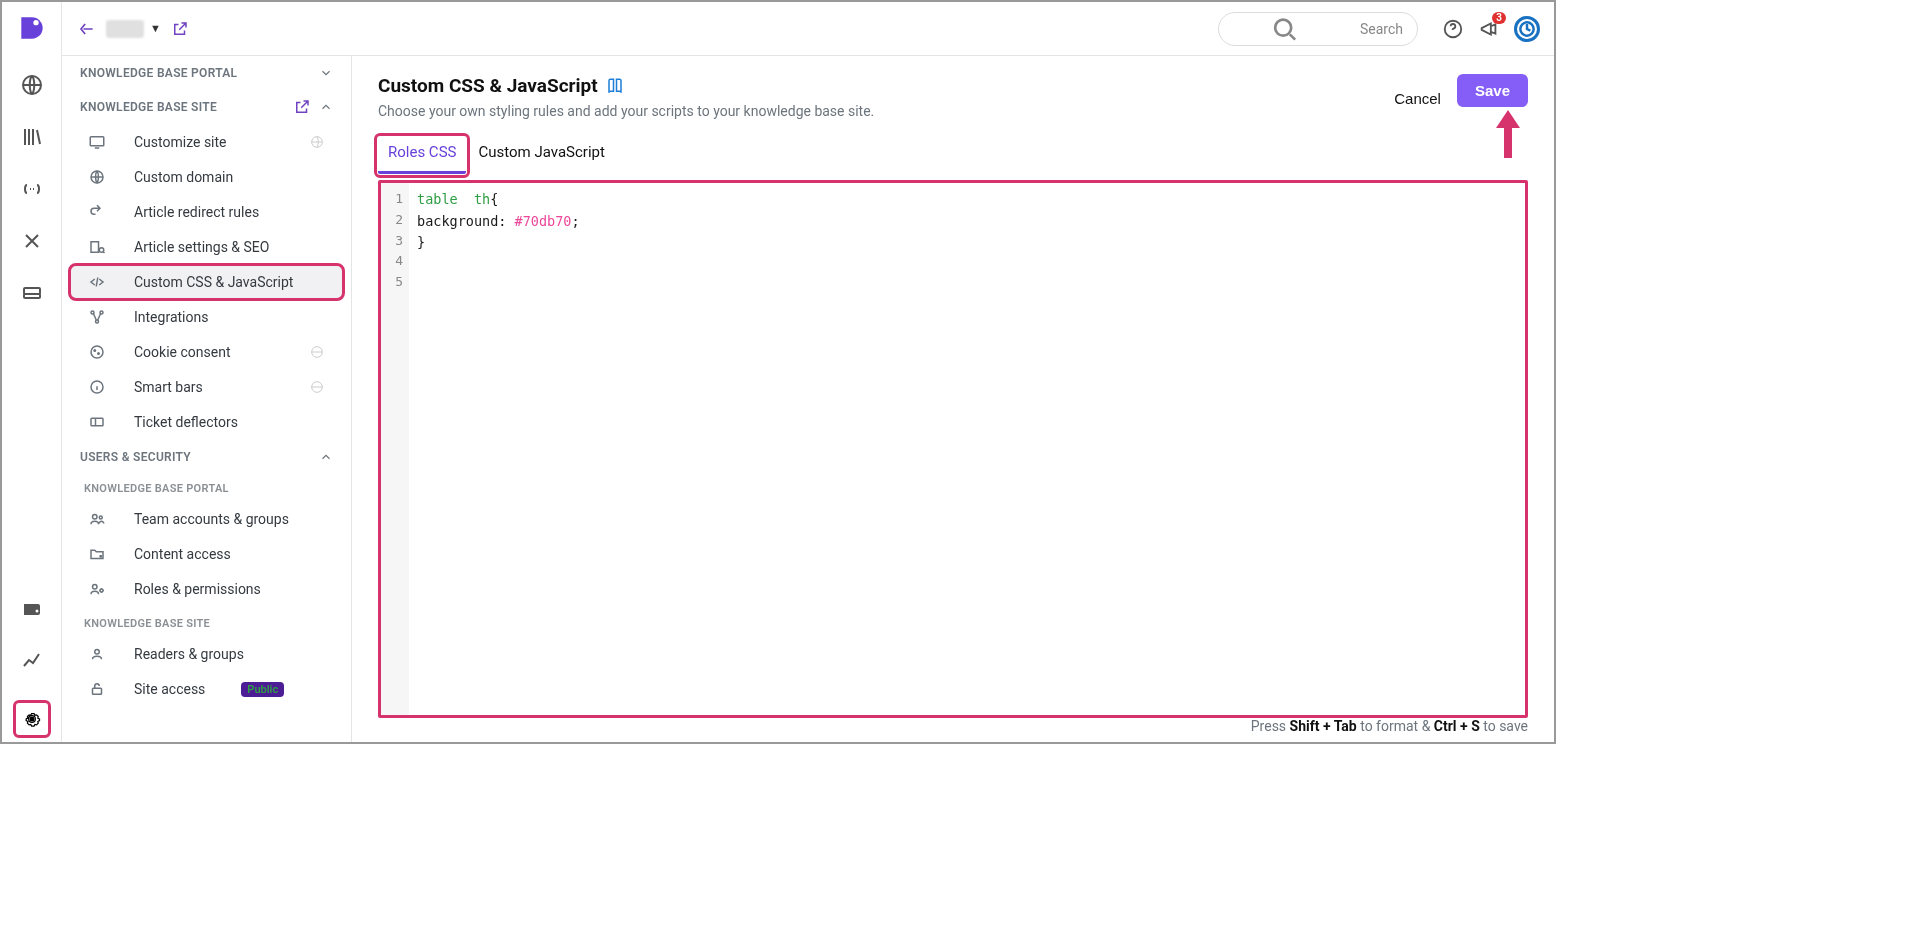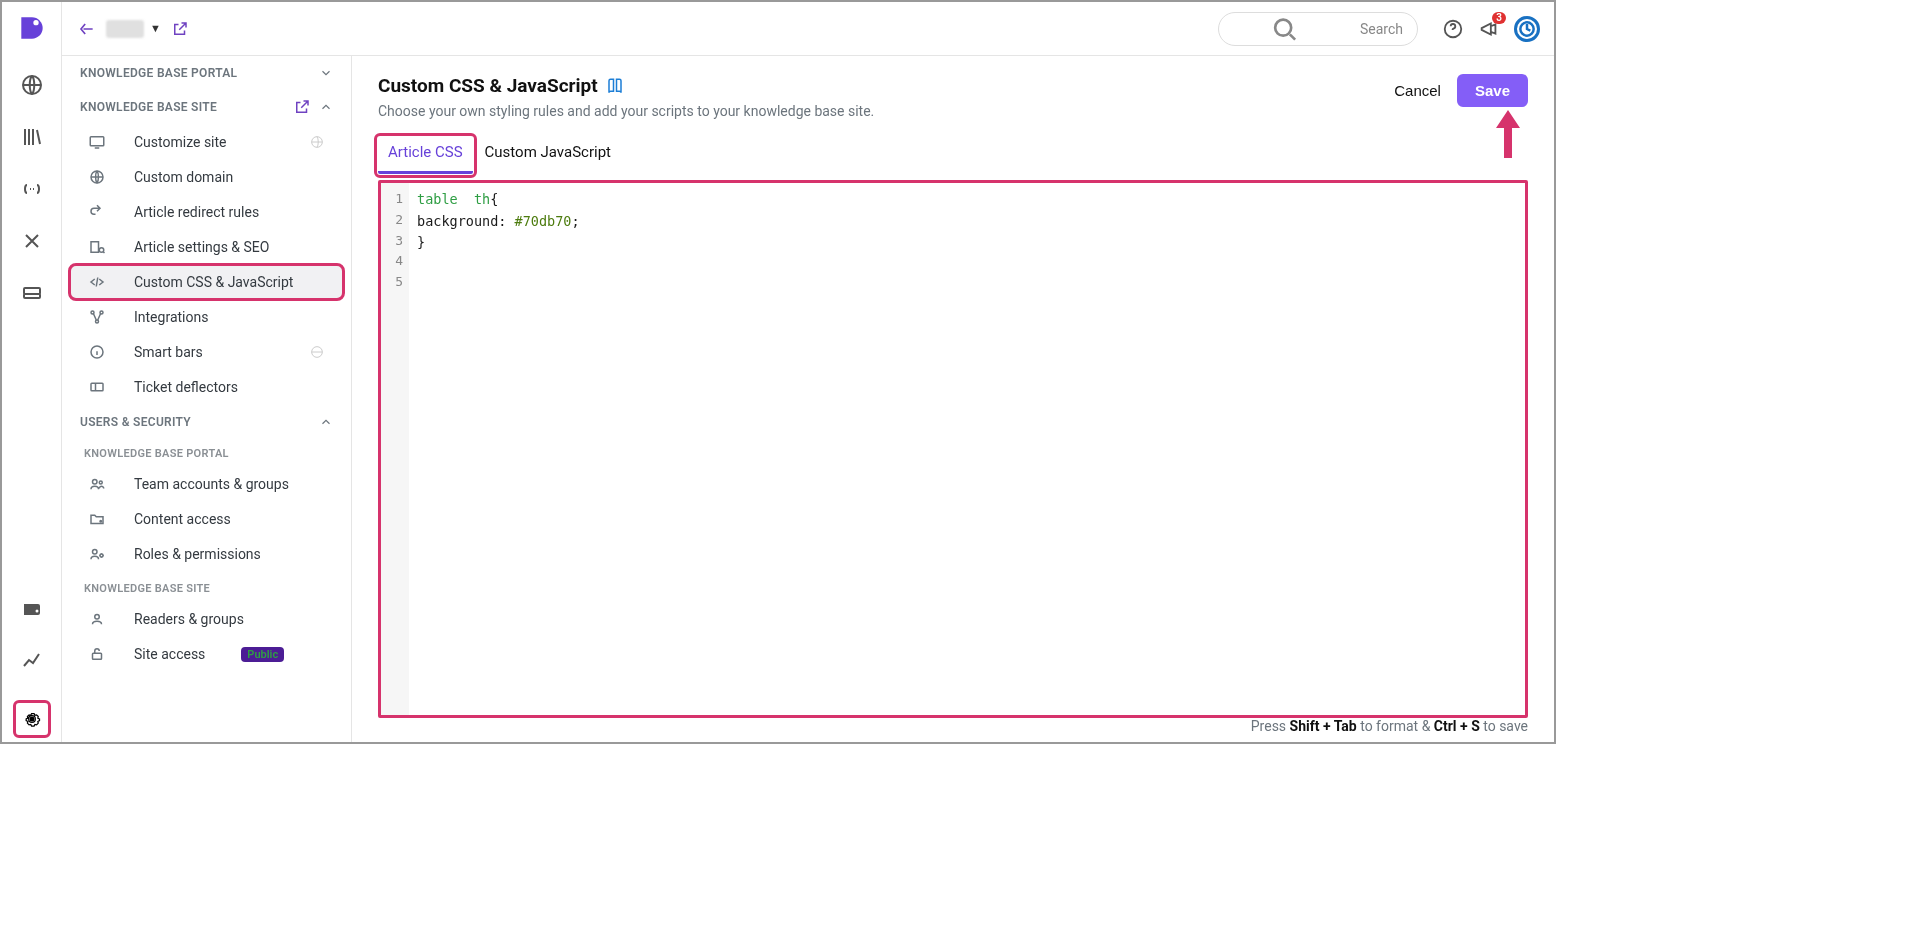--- a/index.html
+++ b/index.html
@@ -32,35 +32,35 @@
 .nav-item .nicon { width:18px; height:18px; color:#6c757d; flex-shrink:0; display:flex; align-items:center; justify-content:center;}
 .nav-item .trail { margin-left:auto; color:#ccc; width:16px; height:16px;}
 .nav-item.highlighted { outline:3px solid #d6336c; outline-offset:-1px; border-radius:6px;}
 .pill { background:#4c1d95; color:#2f9e44; font-size:11px; font-weight:600; padding:1px 6px; border-radius:4px; margin-left:8px;}
 .main { flex:1; display:flex; flex-direction:column; margin-top:54px; padding:18px 26px 8px;}
 .page-head { display:flex; align-items:flex-start; justify-content:space-between;}
 .title-row { display:flex; align-items:center; gap:8px;}
 .title { font-size:19px; font-weight:700; color:#111;}
 .help-book { width:18px; height:18px; color:#1c7ed6;}
 .subtitle { color:#6c757d; font-size:14px; margin-top:6px;}
-.actions { display:flex; align-items:center; gap:16px;margin-left:12px;}
+.actions { display:flex; align-items:flex-end; gap:16px;margin-left:12px;}
 .btn-cancel { background:none; border:none; font-size:15px; color:#111; cursor:pointer;}
 .btn-save { background:#845ef7; color:#fff; border:none; padding:8px 18px; border-radius:6px; font-size:15px; font-weight:600; cursor:pointer;}
 .save-arrow { position:absolute; right:32px; top:108px; color:#d6336c; font-size:36px; pointer-events:none;}
 .tabs { display:flex; gap:2px; margin-top:18px;}
 .tab { padding:6px 10px 10px; font-size:15px; cursor:pointer; color:#111;}
 .tab.active { color:#6741d9; border-bottom:3px solid #6741d9;}
 .tab.highlighted { outline:3px solid #d6336c; outline-offset:1px; border-radius:2px;}
 .link-row { text-align:right; margin-top:8px;}
 .code-link { color:#1c7ed6; font-size:15px; cursor:pointer;}
 .editor-wrap { border:3px solid #d6336c; border-radius:2px; margin-top:6px; flex:1; display:flex; min-height:380px;}
 .gutter { width:28px; background:#f6f6f6; color:#888; text-align:right; padding:6px 6px 0 0; font-family: Menlo, Consolas, monospace; font-size:13px; line-height:1.6;}
 .code-area { flex:1; padding:6px 8px; font-family:Menlo,Consolas,monospace; font-size:13.5px; line-height:1.6; white-space:pre;}
 .tok-sel { color:#2f9e44;}
-.tok-str { color:#4d7c0f;}
+.tok-str { color:#ec4899;}
 .hint { text-align:right; color:#6c757d; font-size:14px; }
 .hint b { color:#111; font-weight:700;}
 .ext-icon { margin-left:auto; color:#6f42c1; width:18px; height:18px; display:flex; align-items:center;}
 svg { width:100%; height:100%; }
 </style>
 </head>
 <body>
 
 <div class="app">
   <div class="left-rail">
@@ -240,20 +240,34 @@
               <circle cx="12" cy="18" r="2"></circle>
               <path d="M7 7l4 9M17 7l-4 9"></path>
             </svg>
           </span>
         <span>Integrations</span>
       </div>
       <div class="nav-item">
         <span class="nicon">
             <svg viewBox="0 0 24 24" fill="none" stroke="currentColor" stroke-width="2">
               <circle cx="12" cy="12" r="8"></circle>
+              <circle cx="9" cy="10" r="1"></circle>
+              <circle cx="14" cy="14" r="1"></circle>
+            </svg>
+          </span>
+        <span>Cookie consent</span>
+        <span class="trail"><svg viewBox="0 0 24 24" fill="none" stroke="currentColor" stroke-width="1.5">
+              <circle cx="12" cy="12" r="8"></circle>
+              <path d="M4 12h16"></path>
+            </svg></span>
+      </div>
+      <div class="nav-item">
+        <span class="nicon">
+            <svg viewBox="0 0 24 24" fill="none" stroke="currentColor" stroke-width="2">
+              <circle cx="12" cy="12" r="8"></circle>
               <path d="M12 8h.01M12 11v5"></path>
             </svg>
           </span>
         <span>Smart bars</span>
         <span class="trail"><svg viewBox="0 0 24 24" fill="none" stroke="currentColor" stroke-width="1.5">
               <circle cx="12" cy="12" r="8"></circle>
               <path d="M4 12h16"></path>
             </svg></span>
       </div>
       <div class="nav-item">
@@ -343,21 +357,21 @@
       </div>
     </div>
 
     <div class="save-arrow">
       <svg width="28" height="48" viewBox="0 0 28 48">
           <path d="M14 0 L26 18 L18 18 L18 48 L10 48 L10 18 L2 18 Z" fill="#d6336c"></path>
         </svg>
     </div>
 
     <div class="tabs">
-      <div class="tab active highlighted">Article CSS</div>
+      <div class="tab active highlighted">Roles CSS</div>
       <div class="tab">Custom JavaScript</div>
     </div>
 
 
     <div class="editor-wrap">
       <div class="gutter">
         <div>1</div>
         <div>2</div>
         <div>3</div>
         <div>4</div>

